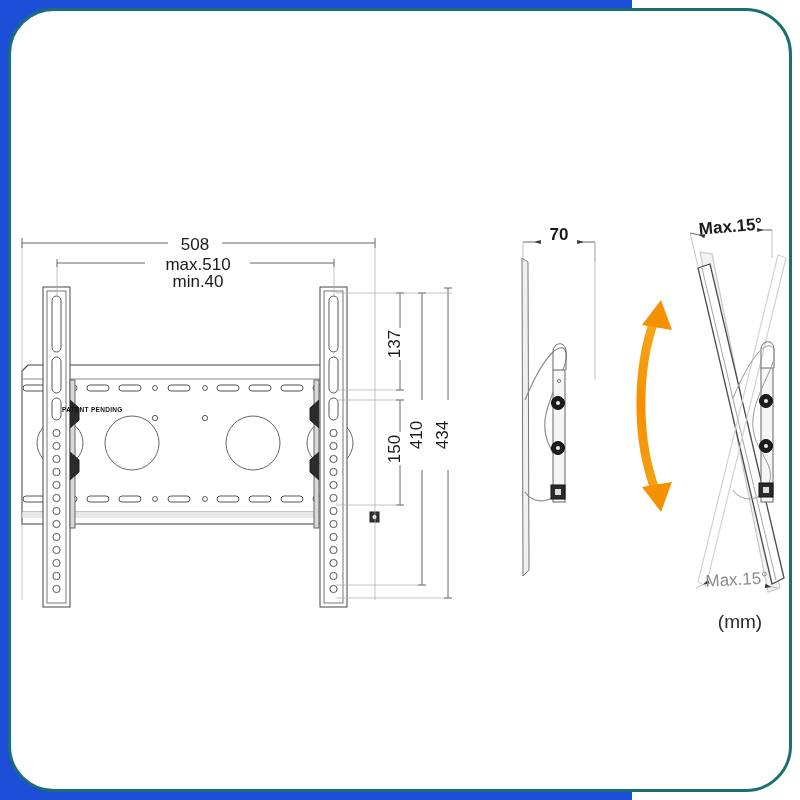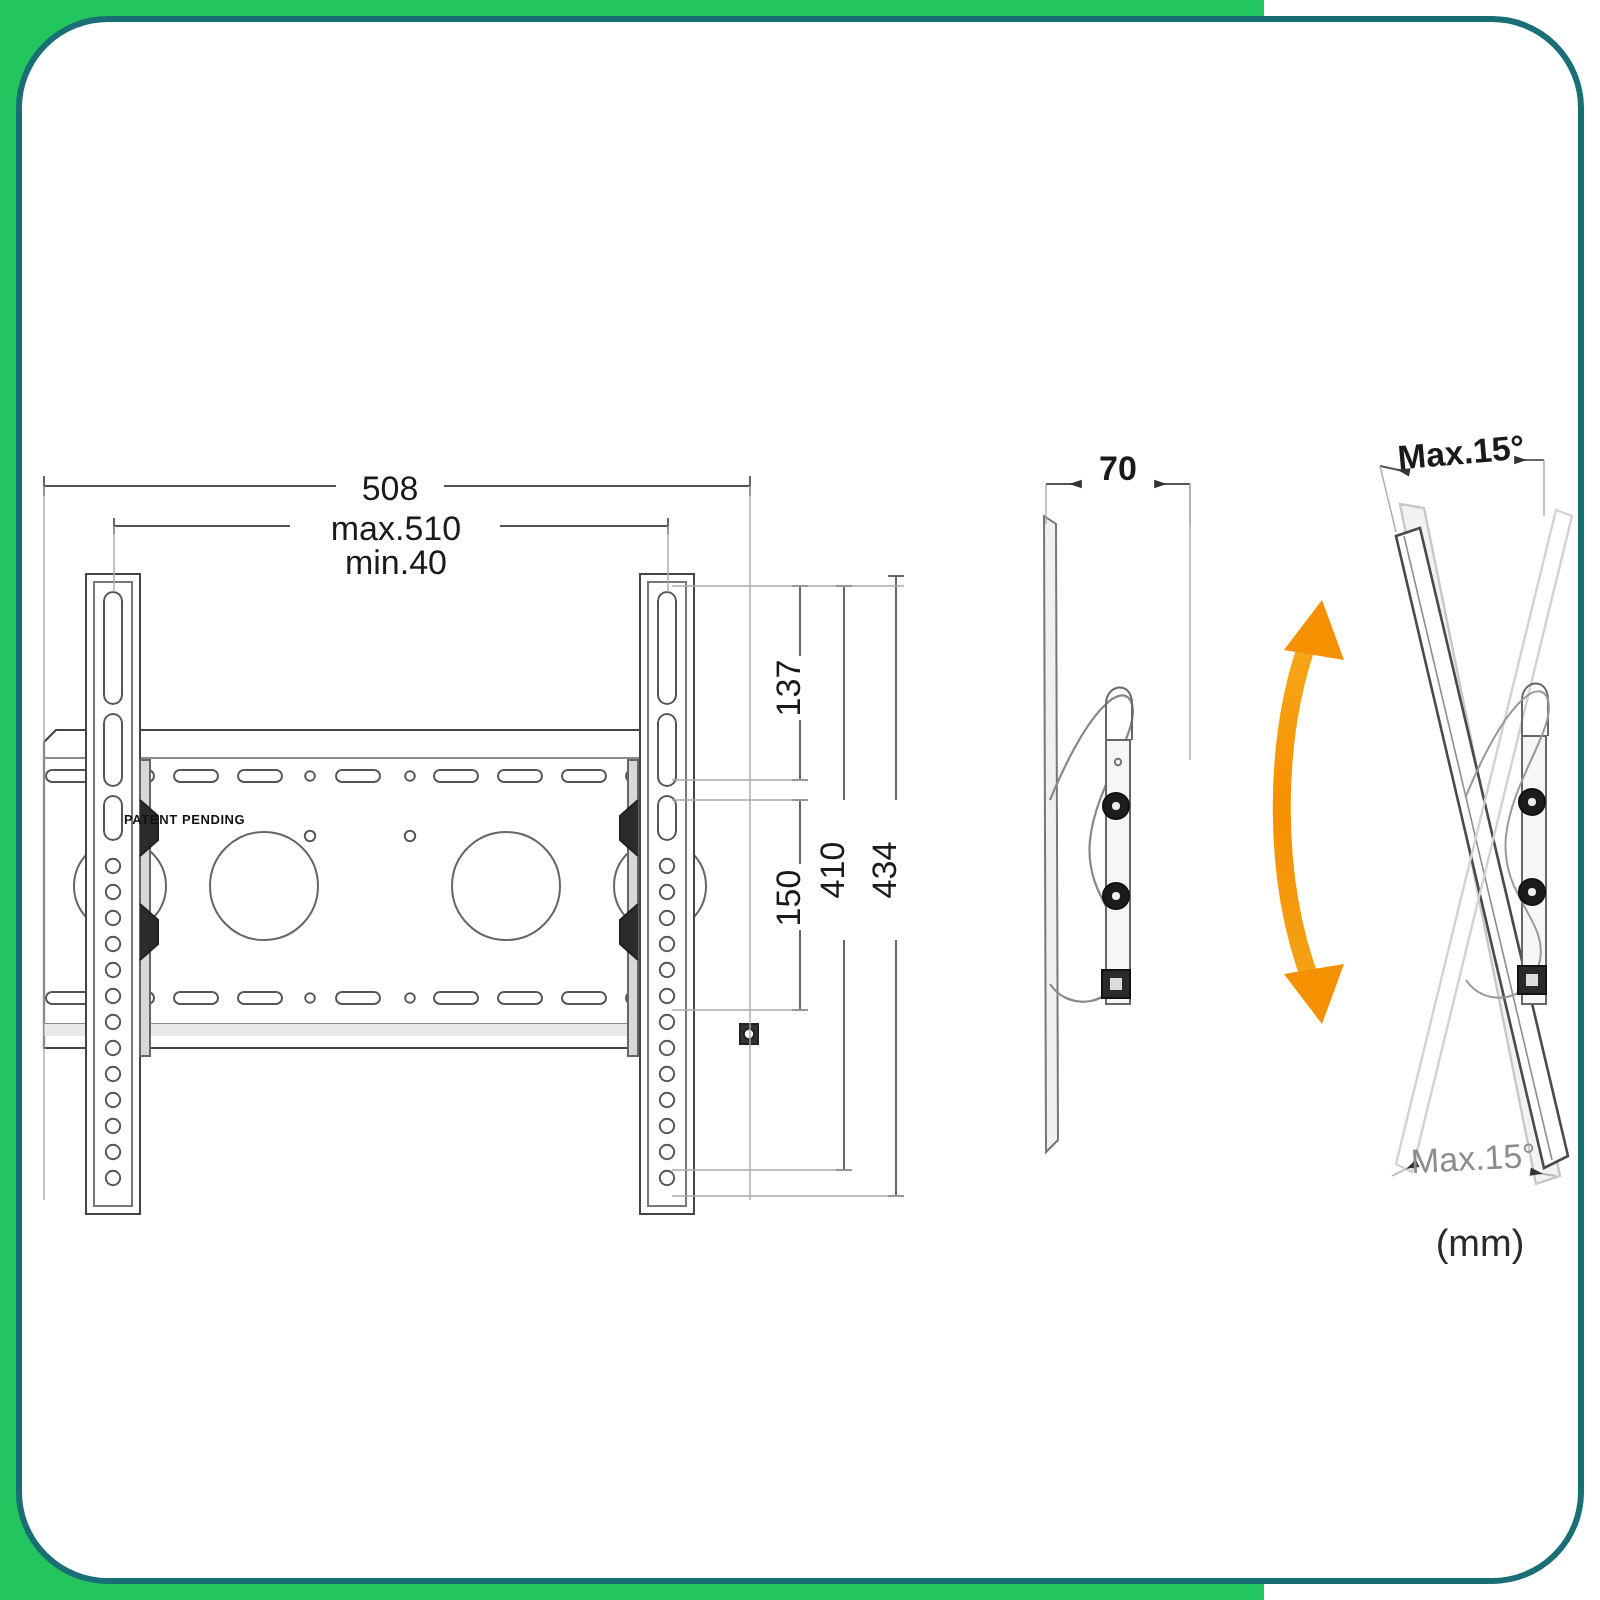--- a/index.html
+++ b/index.html
@@ -1,18 +1,18 @@
 <!DOCTYPE html>
 <html><head>
 <meta charset="utf-8">
 <style>
   html,body{margin:0;padding:0;background:#ffffff;}
   body{width:800px;height:800px;overflow:hidden;
        font-family:"Liberation Sans","DejaVu Sans",sans-serif;}
-  #stage{position:relative;width:632px;height:800px;background:#22c55e;}
+  #stage{position:relative;width:632px;height:800px;background:#1d4ed8;}
   #frame{position:absolute;left:8px;top:8px;width:784px;height:784px;
          border:3px solid #1a6e75;border-radius:46px;box-sizing:border-box;
          background:#ffffff;}
   svg.draw{position:absolute;left:0;top:0;width:800px;height:800px;}
   .dimtext{font-family:"Liberation Sans","DejaVu Sans",sans-serif;
            fill:#1a1a1a;font-size:17px;}
   .greytext{fill:#8c8c8c;}
   .unittext{font-size:19px;fill:#2a2a2a;}
   .patent{font-size:6.5px;fill:#111;font-weight:bold;letter-spacing:0.3px;}
 </style>

